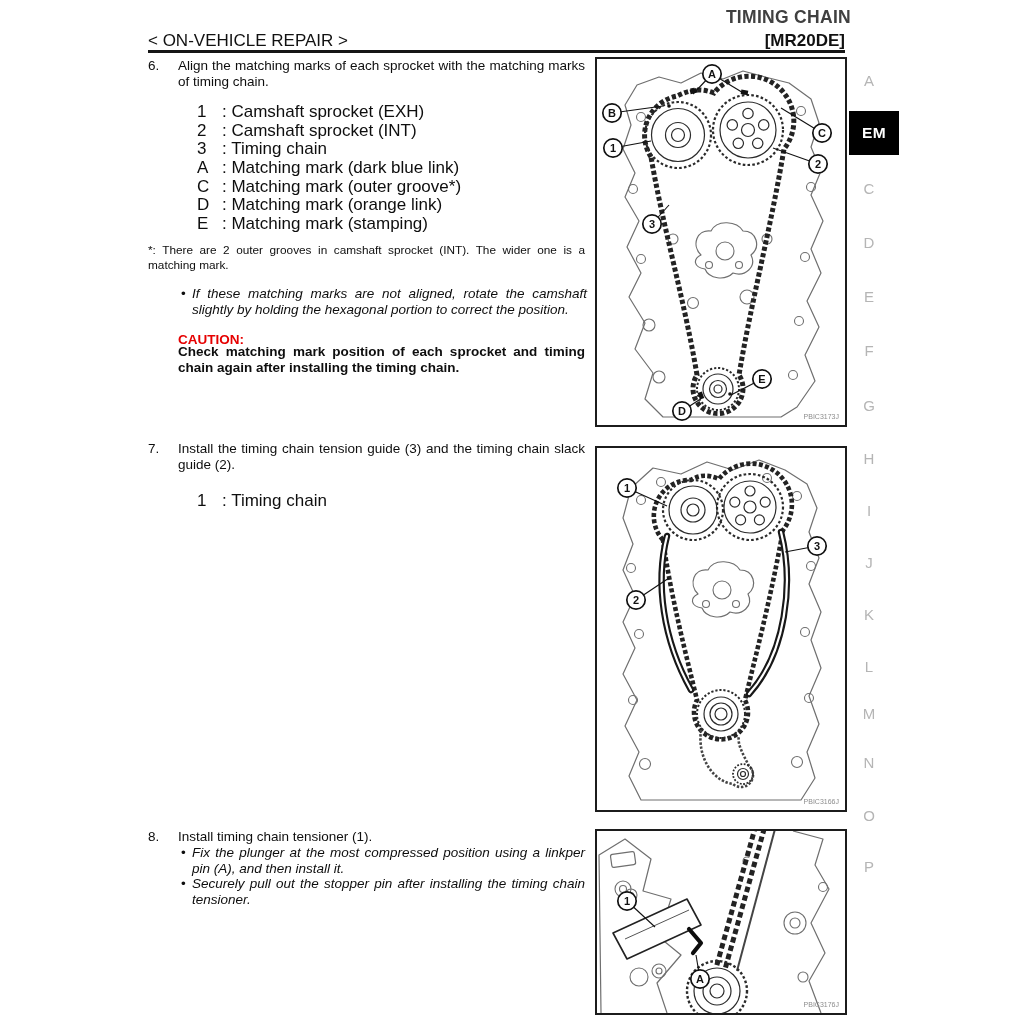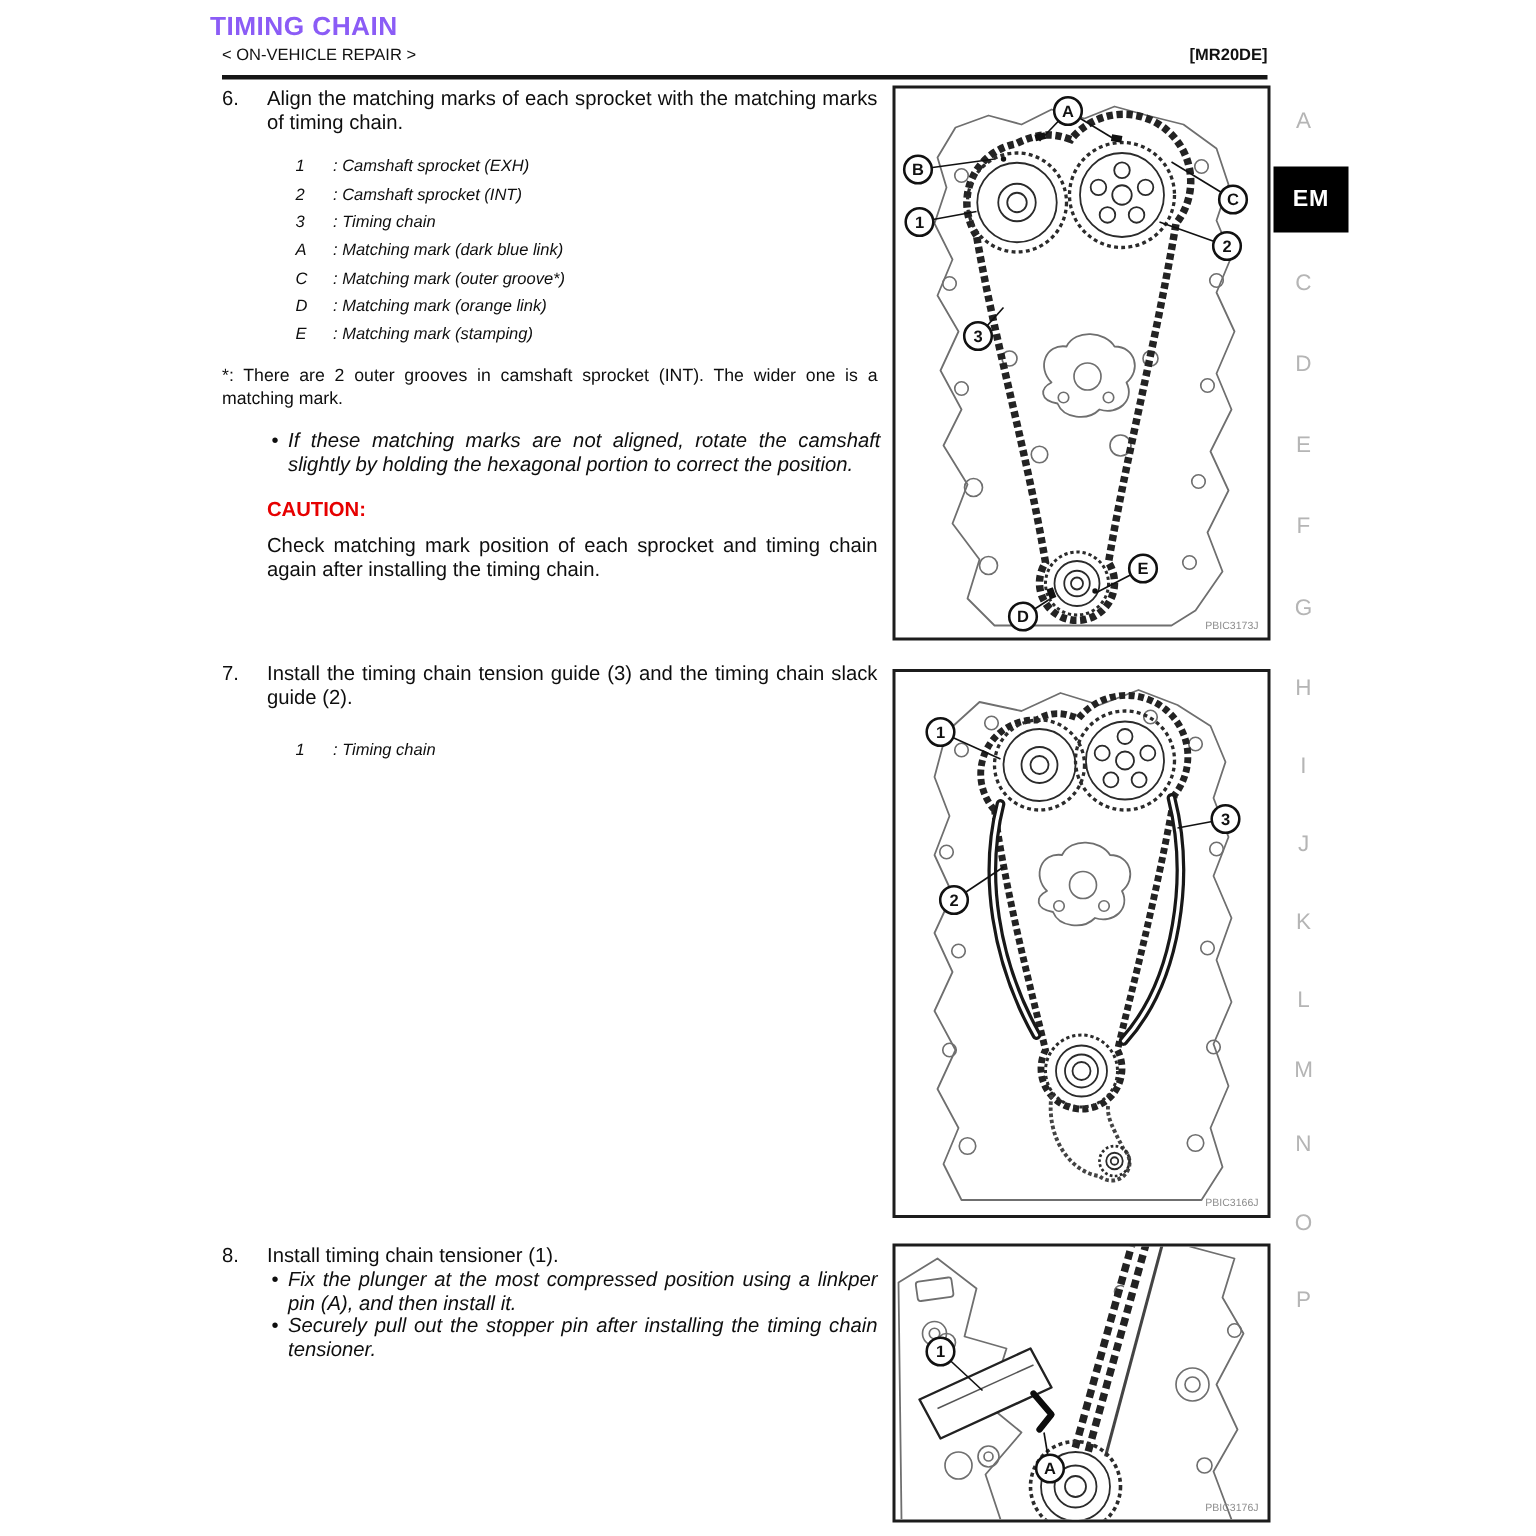--- a/index.html
+++ b/index.html
@@ -3,51 +3,51 @@
 <meta charset="utf-8">
 <style>
   * { margin:0; padding:0; box-sizing:border-box; }
   html,body { background:#fff; }
   .page {
     position:relative; width:1024px; height:1024px; background:#ffffff;
     font-family:"Liberation Sans","DejaVu Sans",sans-serif; color:#111;
     overflow:hidden;
   }
   .title {
-    position:absolute; top:7px; left:140px; width:697px; text-align:left;
-    font-size:17.5px; font-weight:bold; letter-spacing:.3px; color:#8b5cf6;
+    position:absolute; top:7px; left:154px; width:697px; text-align:right;
+    font-size:17.5px; font-weight:bold; letter-spacing:.3px; color:#404040;
   }
   .subrow {
     position:absolute; top:31px; left:148px; width:697px;
-    display:flex; justify-content:space-between; align-items:flex-end; font-size:11px;
+    display:flex; justify-content:space-between; align-items:flex-end; font-size:17px;
   }
   .engine-code { font-weight:bold; }
   .header-rule { position:absolute; top:50px; left:148px; width:697px; height:3px; background:#161616; }
 
   .step { position:absolute; left:148px; width:437px; font-size:13.5px; line-height:15.8px; color:#0e0e0e; }
   #step6 { top:58px; height:380px; }
   #step7 { top:441px; height:90px; }
   #step8 { top:829px; height:110px; }
   .step-head { display:flex; }
   .stepnum { width:30px; flex:none; }
   .steptext { flex:1; text-align:justify; }
 
   .legend { position:absolute; left:0; }
   #step6 .legend { top:47px; }
   #step7 .legend { top:53px; }
-  .legend-row { height:18.7px; font-size:11px; line-height:13px;font-style:italic; }
+  .legend-row { height:18.7px; font-size:17px; line-height:13px; }
   .lk { display:inline-block; margin-left:49px; width:25px; }
 
   .footnote { position:absolute; top:185px; left:0; width:437px; font-size:11.8px; line-height:14.8px; text-align:justify; }
   .bullet { display:flex; }
   .abs-bullet { position:absolute; top:228px; left:0; }
   .bdot { width:11px; margin-left:33px; flex:none; }
   .btext { width:395px; text-align:justify;font-style:italic; }
   .caution-label { position:absolute; top:274px; left:30px; color:#e60000; font-weight:bold; }
-  .caution-text  { position:absolute; top:298px; left:30px; width:407px; font-weight:normal; text-align:justify; }
+  .caution-text  { position:absolute; top:286px; left:30px; width:407px; font-weight:bold; text-align:justify; }
 
   
   .figure { position:absolute; left:595px; width:252px; border:2px solid #1c1c1c; background:#fff; }
   #fig1 { top:57px;  height:370px; }
   #fig2 { top:446px; height:366px; }
   #fig3 { top:829px; height:186px; }
   .figure svg { display:block; }
 
   .outline { stroke:#6f6f6f; stroke-width:1.2; fill:none; stroke-linejoin:round; }
   .bolt    { stroke:#6f6f6f; stroke-width:1.1; fill:none; }

